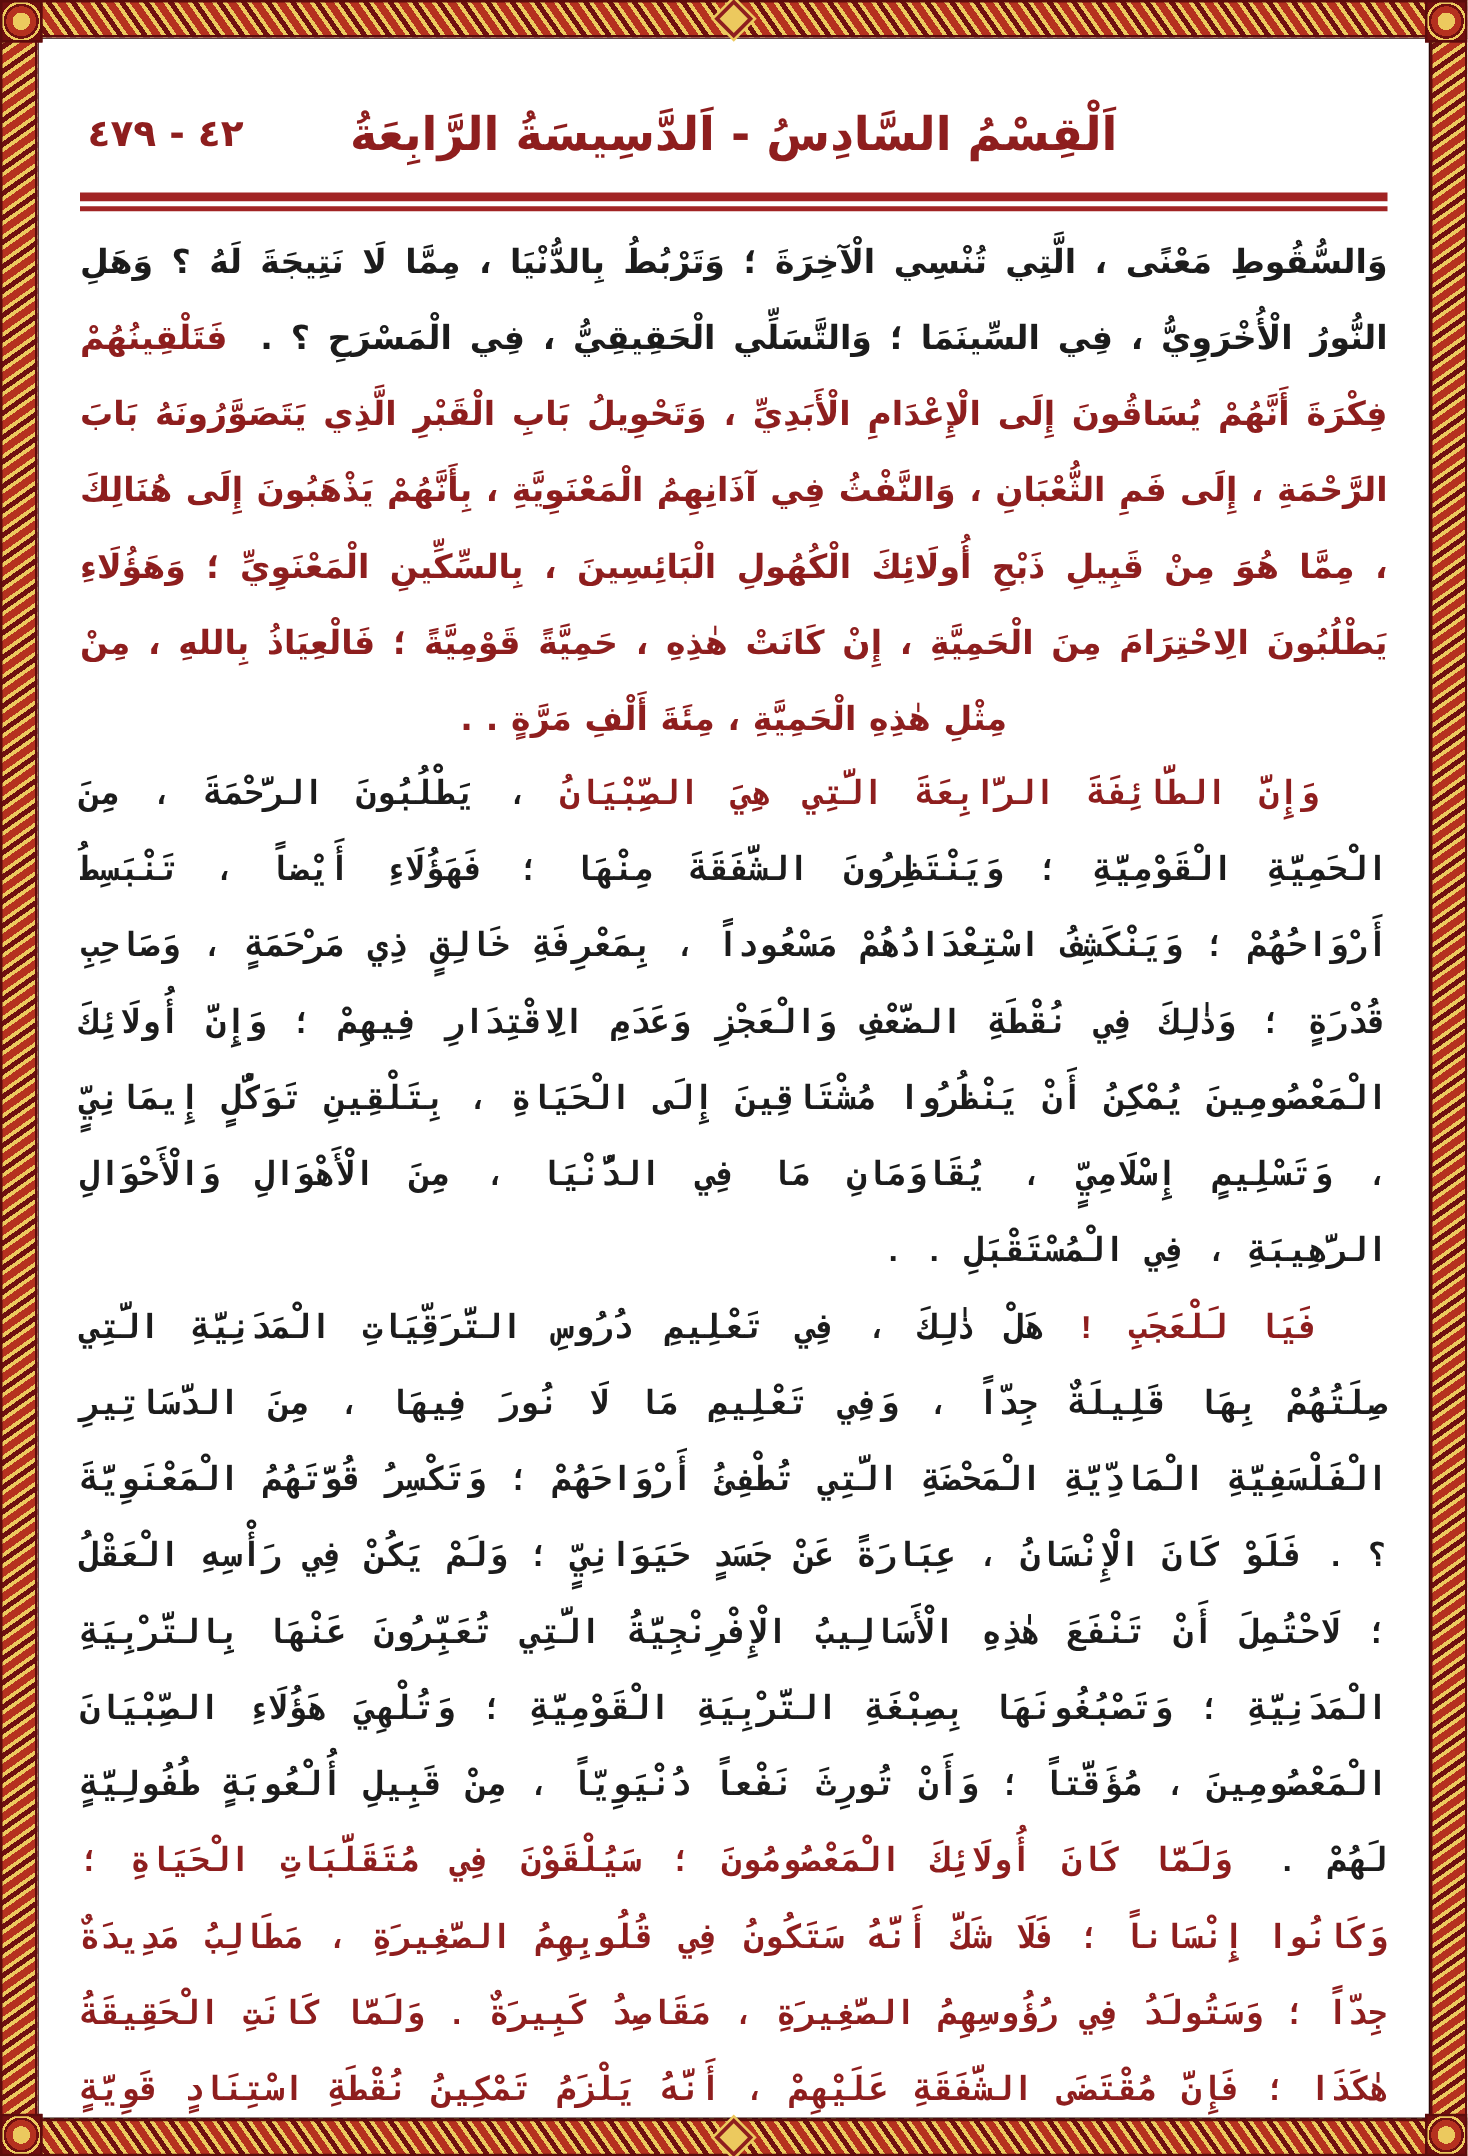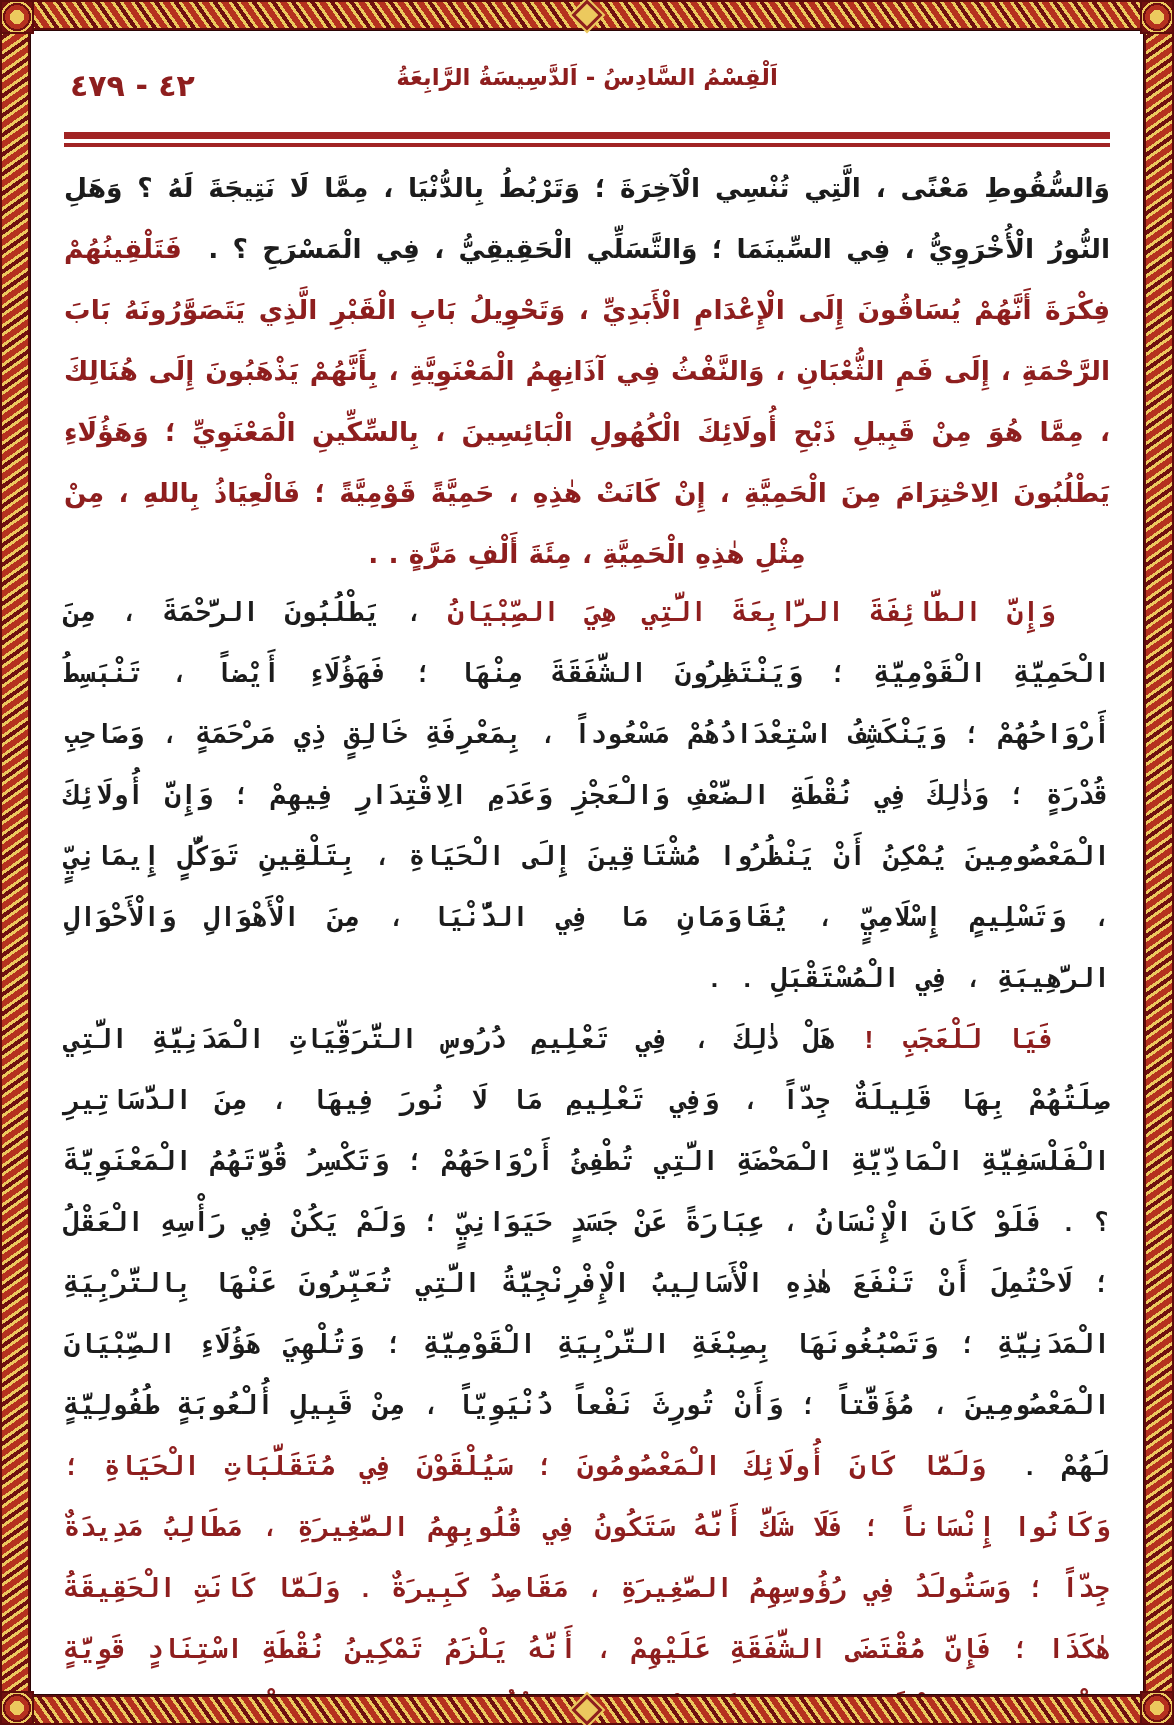--- a/index.html
+++ b/index.html
@@ -44,31 +44,31 @@
   .medallion.bottom{bottom:4px;}
 
   
   .content{
     position:absolute;top:30px;left:30px;right:30px;bottom:30px;
     background:#ffffff;
     padding:28px 34px 0 34px;
     box-sizing:border-box;
     direction:rtl;
   }
-  .header{position:relative;height:56px;margin-top:4px;}
+  .header{position:relative;height:56px;margin-top:26px;}
   .page-num{
     position:absolute;left:6px;top:6px;
     direction:rtl;
     color:var(--accent-red,#8e1e1e);
     font-size:30px;font-weight:bold;white-space:nowrap;
   }
   .title{
     text-align:center;
     color:var(--accent-red,#8e1e1e);
-    font-size:23px;font-weight:bold;
+    font-size:37px;font-weight:bold;
     padding-top:2px;
   }
   .rules{margin-top:14px;}
   .rule-thick{height:7px;background:var(--rule-red,#a12424);}
   .rule-gap{height:4px;background:transparent;}
   .rule-thin{height:4px;background:var(--rule-red,#a12424);}
 
   .body-text{
     margin-top:10px;
     direction:rtl;

